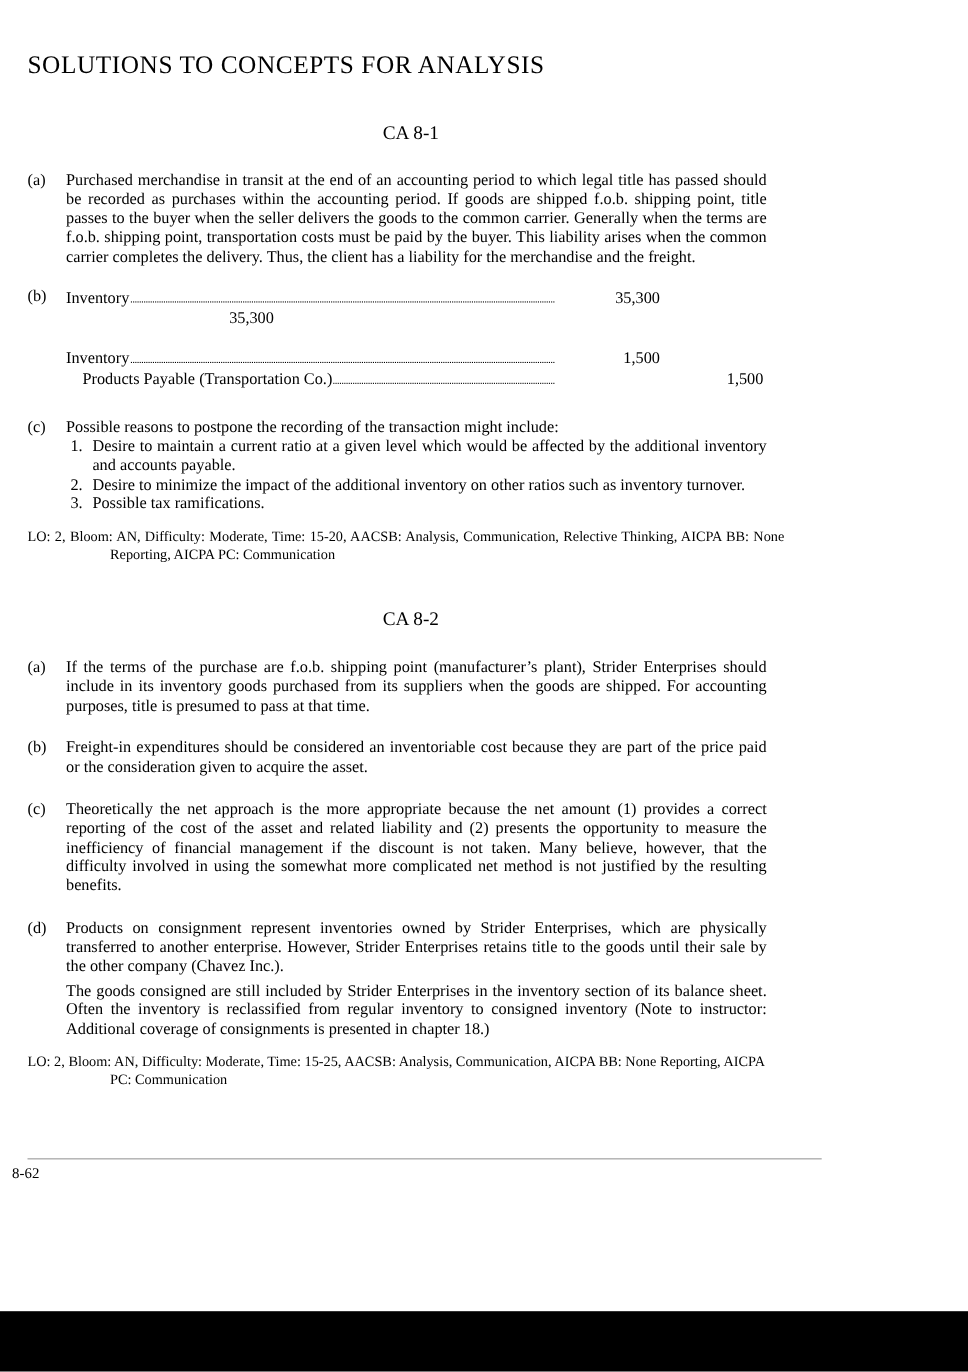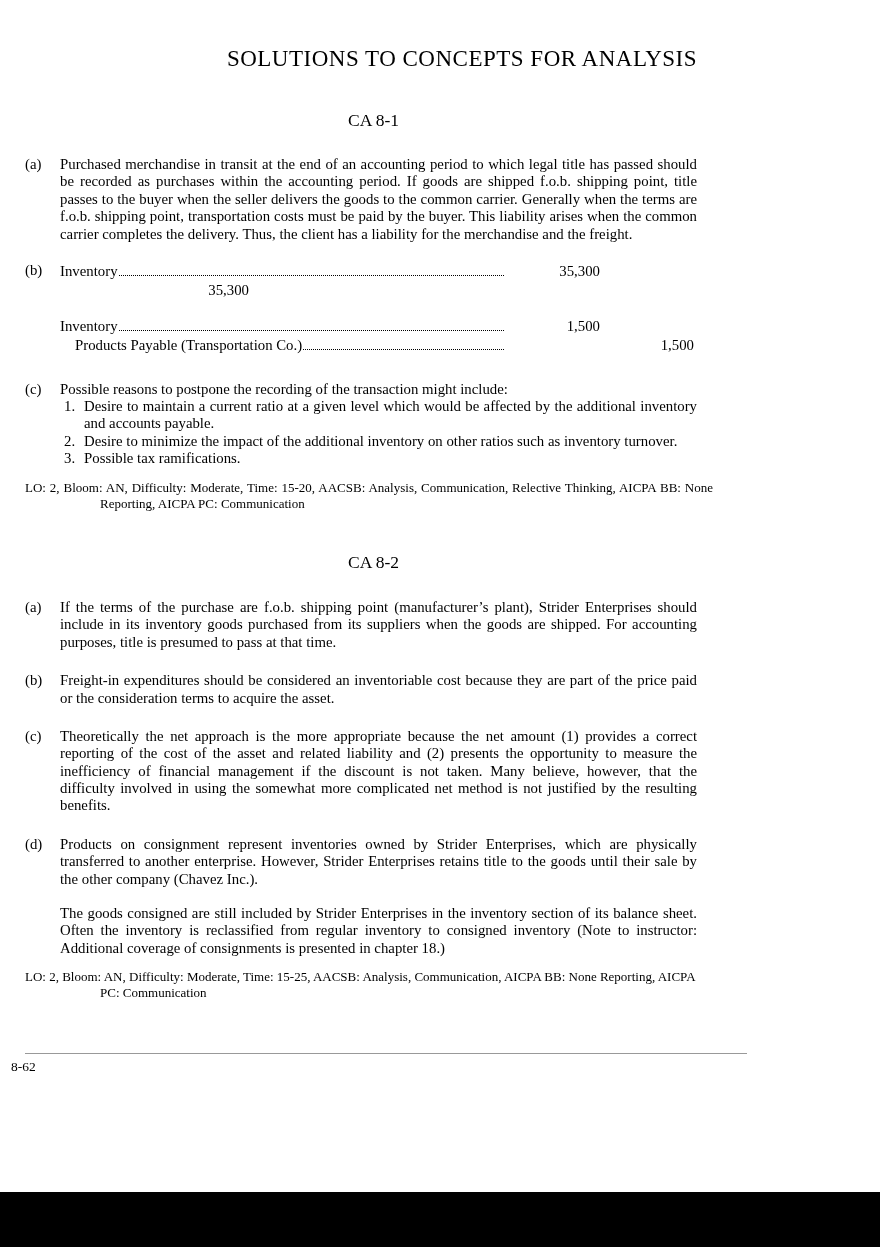--- a/index.html
+++ b/index.html
@@ -11,21 +11,21 @@
     color: #000000;
     font-family: "Liberation Serif", serif;
     position: relative;
     overflow: hidden;
   }
   .page {
     padding: 46px 0 0 25px;
     width: 722px;
   }
   .doc-title {
-    text-align: right;
+    text-align: left;
     font-size: 23px;
     letter-spacing: 0.5px;
     width: 672px;
     margin: 0 0 0 0;
     font-weight: normal;
   }
   .section-heading {
     font-size: 17.5px;
     font-weight: normal;
     margin: 0;
@@ -41,21 +41,21 @@
     line-height: 1.175;
   }
   .para-label {
     flex: 0 0 35px;
   }
   .para-body {
     flex: 1;
     text-align: justify;
   }
   .para-body p { margin: 0; }
-  .para-body p + p { margin-top: 17px; }
+  .para-body p + p { margin-top: 5px; }
 
   
   .journal {
     width: 634px;
     font-size: 14.8px;
     line-height: 1.28;
   }
   .jrow { display: flex; align-items: center; }
   .jrow.gap-above { margin-top: 17px; }
   .jname {
@@ -190,21 +190,21 @@
 
   <h2 class="section-heading heading-2">CA 8-2</h2>
 
   <div class="para" style="margin-top:26px;">
     <div class="para-label">(a)</div>
     <div class="para-body">If the terms of the purchase are f.o.b. shipping point (manufacturer’s plant), Strider Enterprises should include in its inventory goods purchased from its suppliers when the goods are shipped. For accounting purposes, title is presumed to pass at that time.</div>
   </div>
 
   <div class="para">
     <div class="para-label">(b)</div>
-    <div class="para-body">Freight-in expenditures should be considered an inventoriable cost because they are part of the price paid or the consideration terms to acquire the asset.</div>
+    <div class="para-body">Freight-in expenditures should be considered an inventoriable cost because they are part of the price paid or the consideration given to acquire the asset.</div>
   </div>
 
   <div class="para">
     <div class="para-label">(c)</div>
     <div class="para-body">Theoretically the net approach is the more appropriate because the net amount (1) provides a correct reporting of the cost of the asset and related liability and (2) presents the opportunity to measure the inefficiency of financial management if the discount is not taken. Many believe, however, that the difficulty involved in using the somewhat more complicated net method is not justified by the resulting benefits.</div>
   </div>
 
   <div class="para">
     <div class="para-label">(d)</div>
     <div class="para-body">

